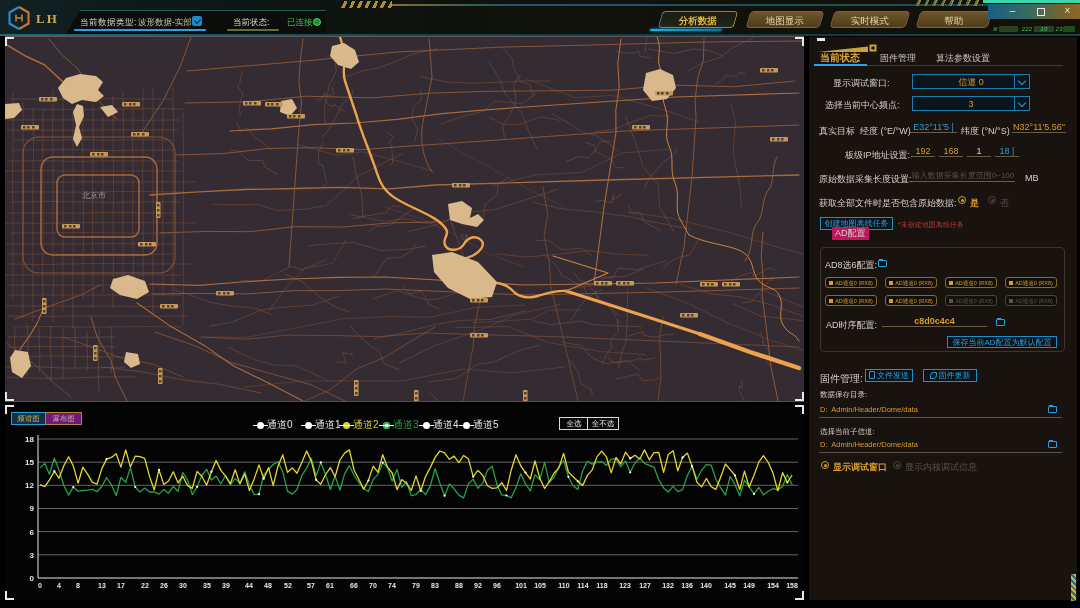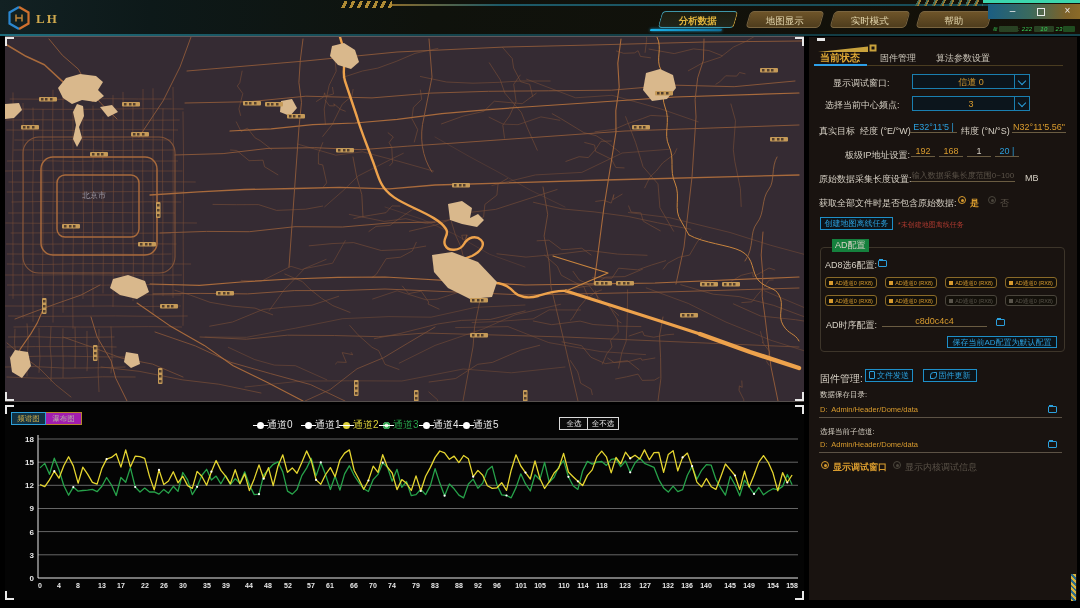--- a/index.html
+++ b/index.html
@@ -35,21 +35,21 @@
 
 .cb{position:absolute;width:9px;height:9px}
 .cb.tl{border-left:2px solid #e8e8e8;border-top:2px solid #e8e8e8}
 .cb.tr{border-right:2px solid #e8e8e8;border-top:2px solid #e8e8e8}
 .cb.bl{border-left:2px solid #e8e8e8;border-bottom:2px solid #e8e8e8}
 .cb.br{border-right:2px solid #e8e8e8;border-bottom:2px solid #e8e8e8}
 
 #chart{position:absolute;left:5px;top:405px;width:799px;height:195px;background:#040404}
 #ctabs{position:absolute;left:6px;top:7px;width:71px;height:13px;display:flex}
 #ctab1{width:35px;height:13px;background:#123243;border:1px solid #2d9fd8;color:#cfae4a;font-size:7.5px;text-align:center;line-height:12px}
-#ctab2{width:36px;height:13px;background:#a21caf;border:1px solid #b5862e;border-left:none;color:#b9b4a6;font-size:7.5px;text-align:center;line-height:12px}
+#ctab2{width:36px;height:13px;background:#701a75;border:1px solid #b5862e;border-left:none;color:#b9b4a6;font-size:7.5px;text-align:center;line-height:12px}
 .leg{position:absolute;top:13px;font-size:10px;color:#e8e8e8;white-space:nowrap}
 .leg i{display:inline-block;width:7px;height:7px;border-radius:50%;background:#fff;margin-right:3px;vertical-align:-1px;position:relative}
 .leg i:before{content:"";position:absolute;left:-4px;top:3px;width:15px;height:1px;background:#fff}
 .cbtn{position:absolute;top:12px;height:13px;line-height:12px;border:1px solid #dadada;color:#e8e8e8;font-size:7.5px;text-align:center;background:#0a0a0a}
 
 #rp{position:absolute;left:809px;top:37px;width:268px;height:563px;background:#191310;font-size:9px;color:#d6d0c4}
 #rp .lbl{position:absolute;white-space:nowrap}
 #rp .gold{color:#d89b2e}
 #rp .blue{color:#2b9fdc}
 #rp .dim{color:#5a5248}
@@ -72,20 +72,30 @@
 </style></head><body>
 <div id="stage">
   <div id="topbar">
     <div class="botline"></div>
     <svg id="logo" width="24" height="24" viewBox="0 0 24 24">
       <path d="M12 1 L2.5 6.5 V17.5 L12 23" fill="none" stroke="#2b87d0" stroke-width="2.2"></path>
       <path d="M12 1 L21.5 6.5 V17.5 L12 23" fill="none" stroke="#d0702e" stroke-width="2.2"></path>
       <path d="M9 8.5 V15.5 M9 12 H15 M15 8.5 V15.5" stroke="#c08438" stroke-width="1.5" fill="none"></path>
     </svg>
     <div id="lh">LH</div>
+    <div id="dataseg">
+      <span class="t1">当前数据类型:</span>
+        <span class="t2">波形数据-实部</span>
+        <i class="ic"></i>
+      <span class="t3">当前状态:</span>
+        <span class="t4">已连接</span>
+        <i class="dot"></i>
+      <div class="u1"></div>
+        <div class="u2"></div>
+    </div>
     <div class="slashes" style="left:340px"></div>
     <div id="topline"></div>
     <div class="navbtn" id="nav1">
         <span>分析数据</span>
       </div>
     <div class="navbtn" style="left:748px;width:74px">
         <span>地图显示</span>
       </div>
     <div class="navbtn" style="left:832px;width:76px">
         <span>实时模式</span>
@@ -575,49 +585,49 @@
 
     <div class="lbl" style="left:10px;top:88px">真实目标&nbsp;&nbsp;经度 (°E/°W)</div>
     <div class="uin blue" style="left:101px;top:85px;width:47px">E32°11'5 |</div>
     <div class="lbl" style="left:152px;top:88px">纬度 (°N/°S)</div>
     <div class="uin gold" style="left:203px;top:85px;width:54px">N32°11'5.56"</div>
 
     <div class="lbl" style="left:36px;top:112px">板级IP地址设置:</div>
     <div class="uin gold" style="left:102px;top:109px;width:24px">192</div>
     <div class="uin gold" style="left:130px;top:109px;width:24px">168</div>
     <div class="uin" style="left:158px;top:109px;width:24px;color:#d6d0c4">1</div>
-    <div class="uin blue" style="left:186px;top:109px;width:24px">20 |</div>
+    <div class="uin blue" style="left:186px;top:109px;width:24px">18 |</div>
 
     <div class="lbl" style="left:10px;top:136px">原始数据采集长度设置:</div>
     <div class="uin dim" style="left:102px;top:133px;width:104px;font-size:8px">输入数据采集长度范围0~100</div>
     <div class="lbl" style="left:216px;top:136px">MB</div>
 
     <div class="lbl" style="left:10px;top:160px">获取全部文件时是否包含原始数据:</div>
     <div class="radio" style="left:149px;top:159px"></div>
     <div class="lbl gold" style="left:161px;top:160px;font-weight:bold">是</div>
     <div class="radio off" style="left:179px;top:159px"></div>
     <div class="lbl dim" style="left:191px;top:160px">否</div>
 
     <div class="bluebtn" style="left:11px;top:180px;width:73px;height:13px;line-height:12px">创建地图离线任务</div>
     <div class="lbl" style="left:89px;top:183px;font-size:7px;color:#b03a30">*未创建地图离线任务</div>
 
     <div class="fieldset"></div>
-    <div class="lbl" style="left:23px;top:202px;background:#15803d;padding:0 3px">AD配置</div>
+    <div class="lbl" style="left:23px;top:190px;background:#be185d;padding:0 3px">AD配置</div>
     <div class="lbl" style="left:16px;top:222px">AD8选6配置:</div>
     <div class="folder" style="left:69px;top:223px"></div>
     <div class="adbtn" style="left:16px;top:240px"><i></i>AD通道0 (RX8)</div>
     <div class="adbtn" style="left:76px;top:240px"><i></i>AD通道0 (RX8)</div>
     <div class="adbtn" style="left:136px;top:240px"><i></i>AD通道0 (RX8)</div>
     <div class="adbtn" style="left:196px;top:240px"><i></i>AD通道0 (RX8)</div>
     <div class="adbtn" style="left:16px;top:258px"><i></i>AD通道0 (RX8)</div>
     <div class="adbtn" style="left:76px;top:258px"><i></i>AD通道0 (RX8)</div>
     <div class="adbtn off" style="left:136px;top:258px"><i></i>AD通道0 (RX8)</div>
     <div class="adbtn off" style="left:196px;top:258px"><i></i>AD通道0 (RX8)</div>
     <div class="lbl" style="left:17px;top:282px">AD时序配置:</div>
-    <div class="uin gold" style="left:73px;top:279px;width:105px;font-weight:normal">c8d0c4c4</div>
+    <div class="uin gold" style="left:73px;top:279px;width:105px;font-weight:bold">c8d0c4c4</div>
     <div class="folder" style="left:187px;top:282px"></div>
     <div class="bluebtn" style="left:138px;top:299px;width:110px;height:12px;line-height:11px">保存当前AD配置为默认配置</div>
 
     <div class="lbl" style="left:11px;top:335px;font-size:10px">固件管理:</div>
     <div class="bluebtn" style="left:56px;top:332px;width:48px;height:13px;line-height:12px"><span class="fic"></span>文件发送</div>
     <div class="bluebtn" style="left:114px;top:332px;width:54px;height:13px;line-height:12px"><span class="fic2"></span>固件更新</div>
 
     <div class="lbl" style="left:11px;top:353px;font-size:7.5px">数据保存目录:</div>
     <div class="lbl gold" style="left:11px;top:368px;font-size:7.5px">D:&nbsp; Admin/Header/Dome/data</div>
     <div class="folder" style="left:239px;top:369px"></div>

